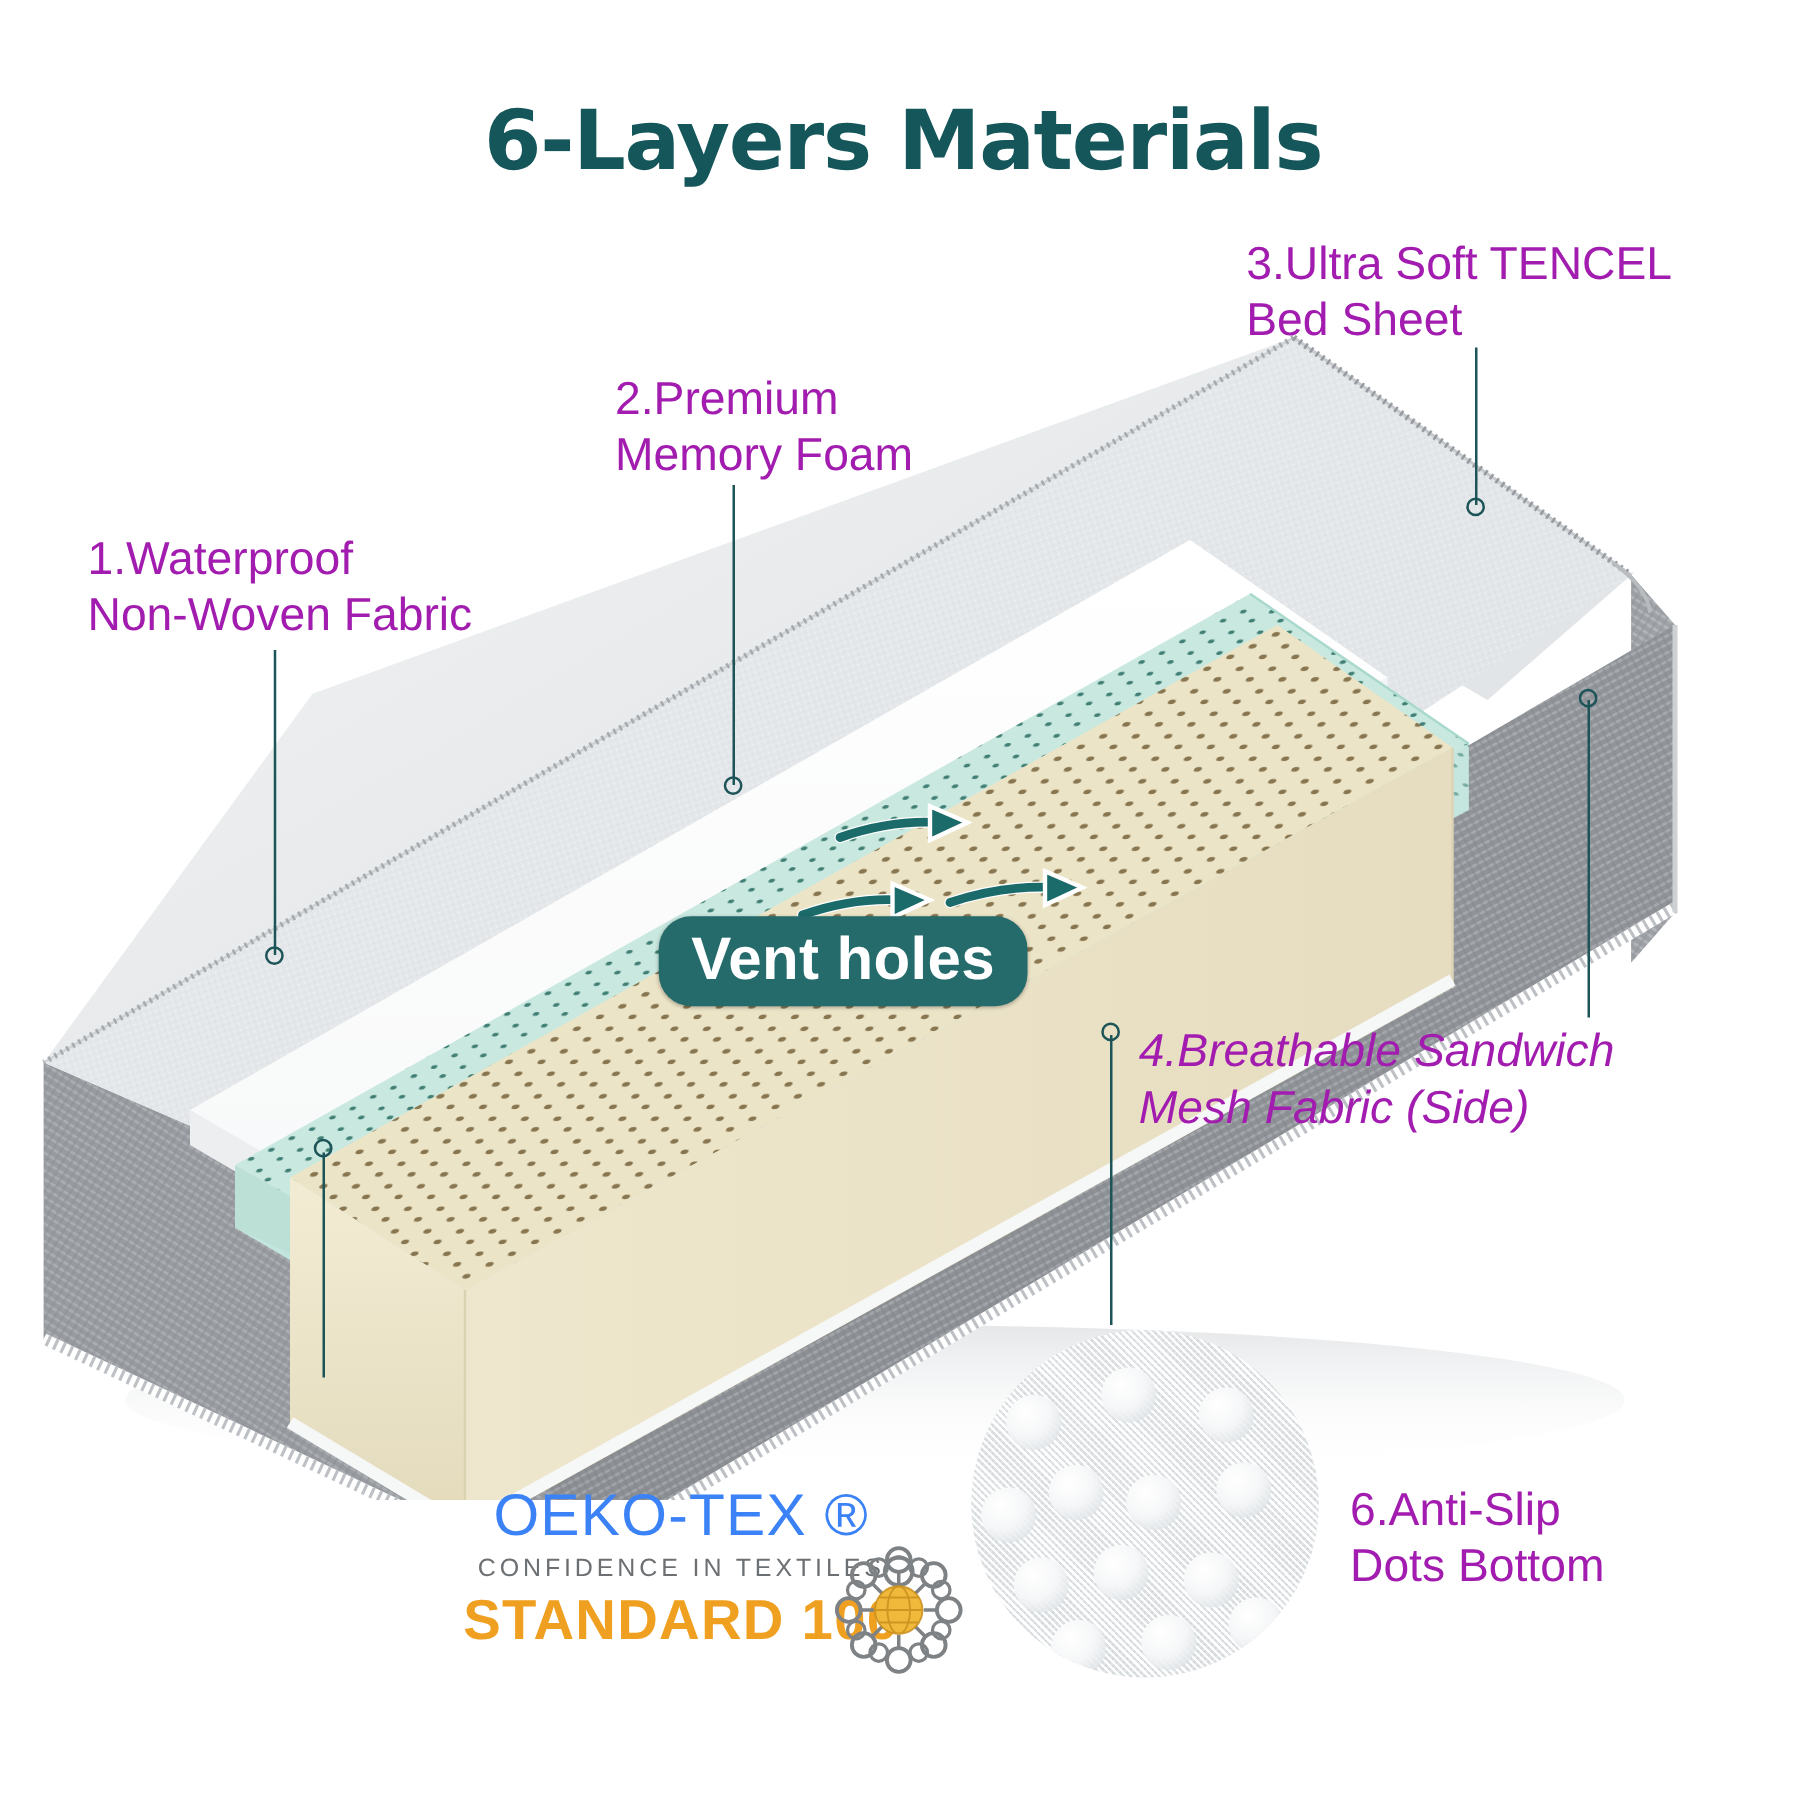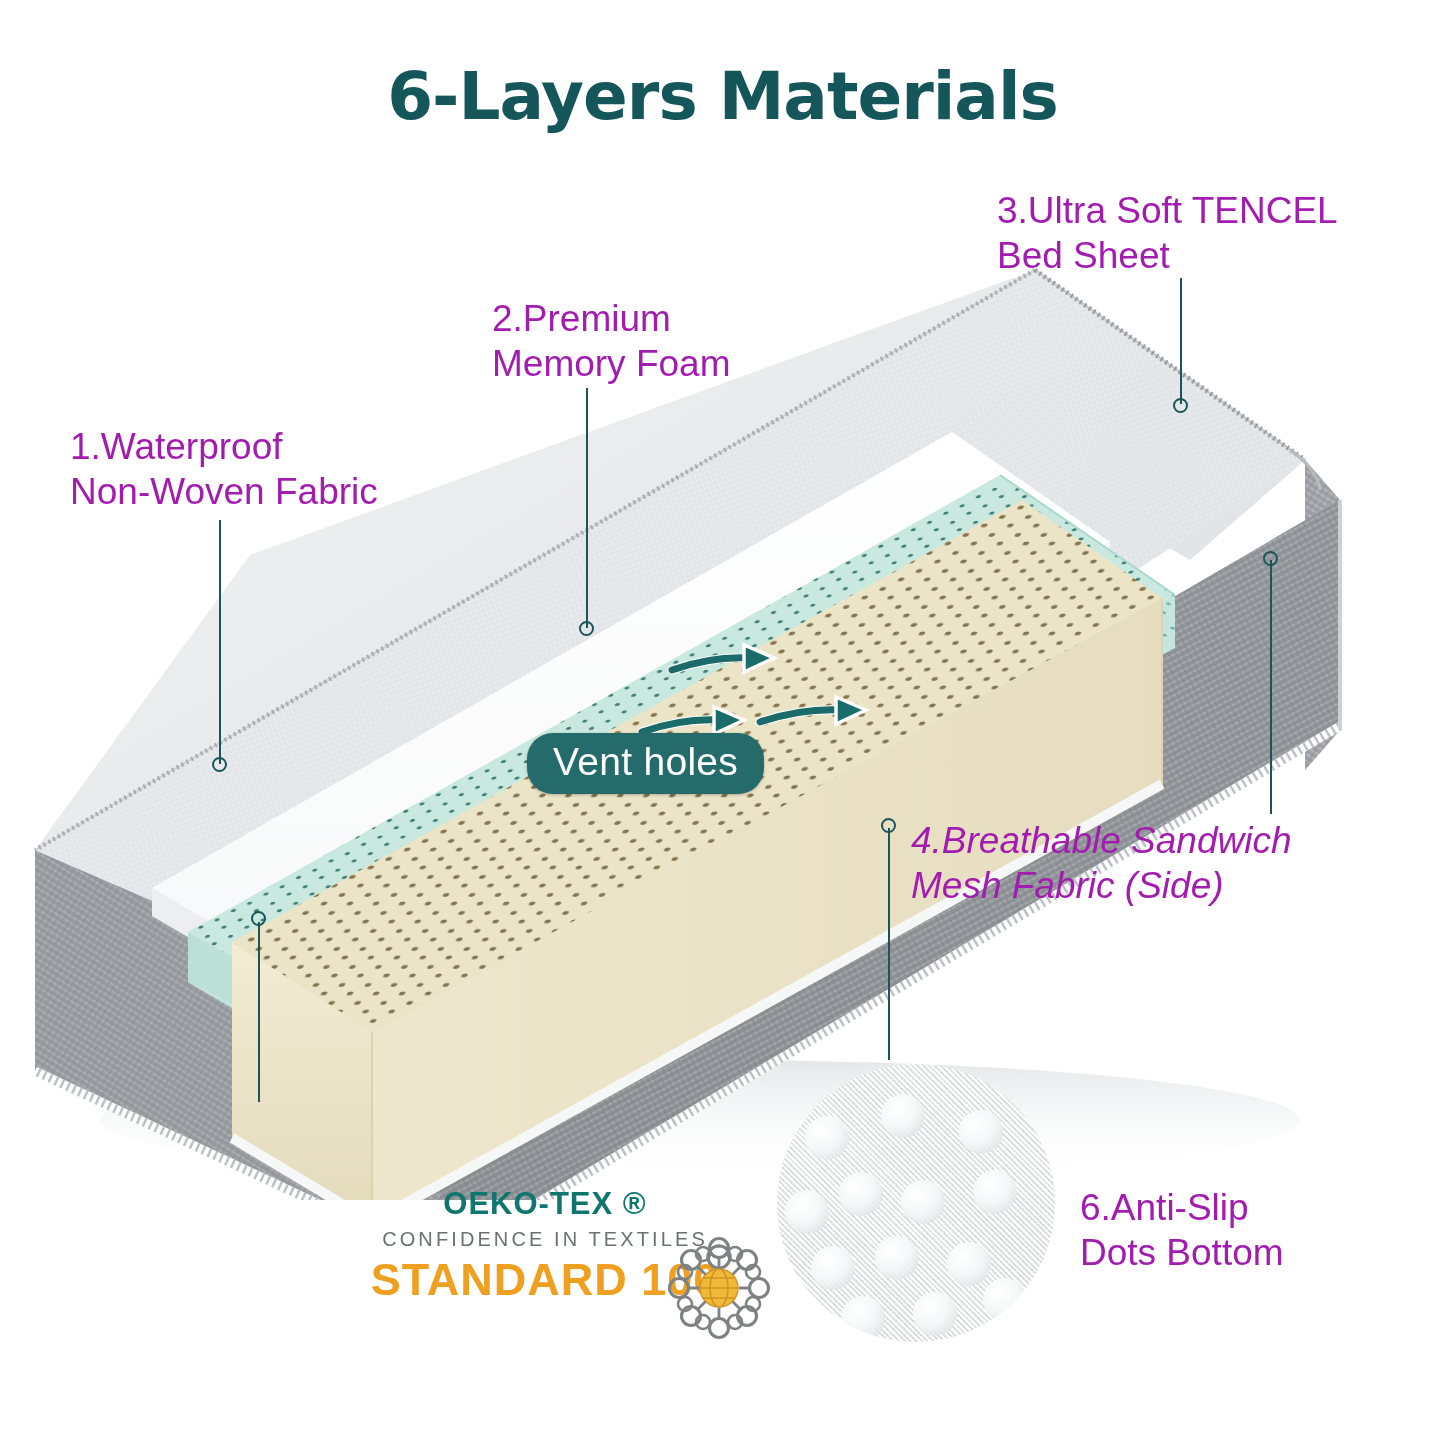--- a/index.html
+++ b/index.html
@@ -7,21 +7,21 @@
     width:1445px;height:1445px;
     background:#ffffff;
     font-family:"Liberation Sans","DejaVu Sans",sans-serif;
     overflow:hidden;
     position:relative;
   }
   #stage{position:absolute;inset:0;}
 
   
   .title{
-    position:absolute;top:58px;left:0;width:100%;
+    position:absolute;top:74px;left:0;width:100%;
     text-align:center;
     font-size:66px;
     font-weight:bold;
     letter-spacing:-1px;
     color:#14565a;
     font-family:"DejaVu Sans","Liberation Sans",sans-serif;
   }
 
   
   .label{
@@ -43,25 +43,26 @@
   }
 
   
   #illus{position:absolute;left:0;top:170px;width:1445px;height:1030px;}
 
   .vent-pill{
     position:absolute;
     left:527px;top:733px;
     background:#256b6b;
     color:#ffffff;
-    font-size:39px;
+    font-size:48px;
     padding:7px 26px 10px 26px;
     border-radius:26px;
     letter-spacing:.3px;
     box-shadow:0 1px 3px rgba(0,0,0,.25);
+    font-weight:bold;
   }
 
   
   .inset-circle{
     position:absolute;
     left:777px;top:1064px;
     width:278px;height:278px;
     border-radius:50%;
     overflow:hidden;
     background:
@@ -79,21 +80,21 @@
   }
   .bump{
     position:absolute;width:44px;height:44px;border-radius:50%;
     background:radial-gradient(circle at 36% 32%, #ffffff 0%, #f6f7f8 45%, rgba(222,227,230,.75) 78%, rgba(205,211,215,.25) 100%);
     filter:blur(.4px);
   }
 
   
   .oeko{position:absolute;left:330px;top:1188px;width:430px;}
   .oeko-top{
-    font-size:31px;font-weight:bold;color:#0f766e;letter-spacing:1px;
+    font-size:47px;font-weight:normal;color:#3b82f6;letter-spacing:1px;
     text-align:center;line-height:1;
     font-family:"Liberation Sans","DejaVu Sans",sans-serif;
   }
   .oeko-sub{
     font-size:20px;color:#6d7073;letter-spacing:3.1px;
     text-align:center;margin-top:9px;font-weight:normal;
   }
   .oeko-std{
     font-size:45px;font-weight:bold;color:#f0a020;letter-spacing:1px;
     text-align:center;margin-top:6px;line-height:1;

